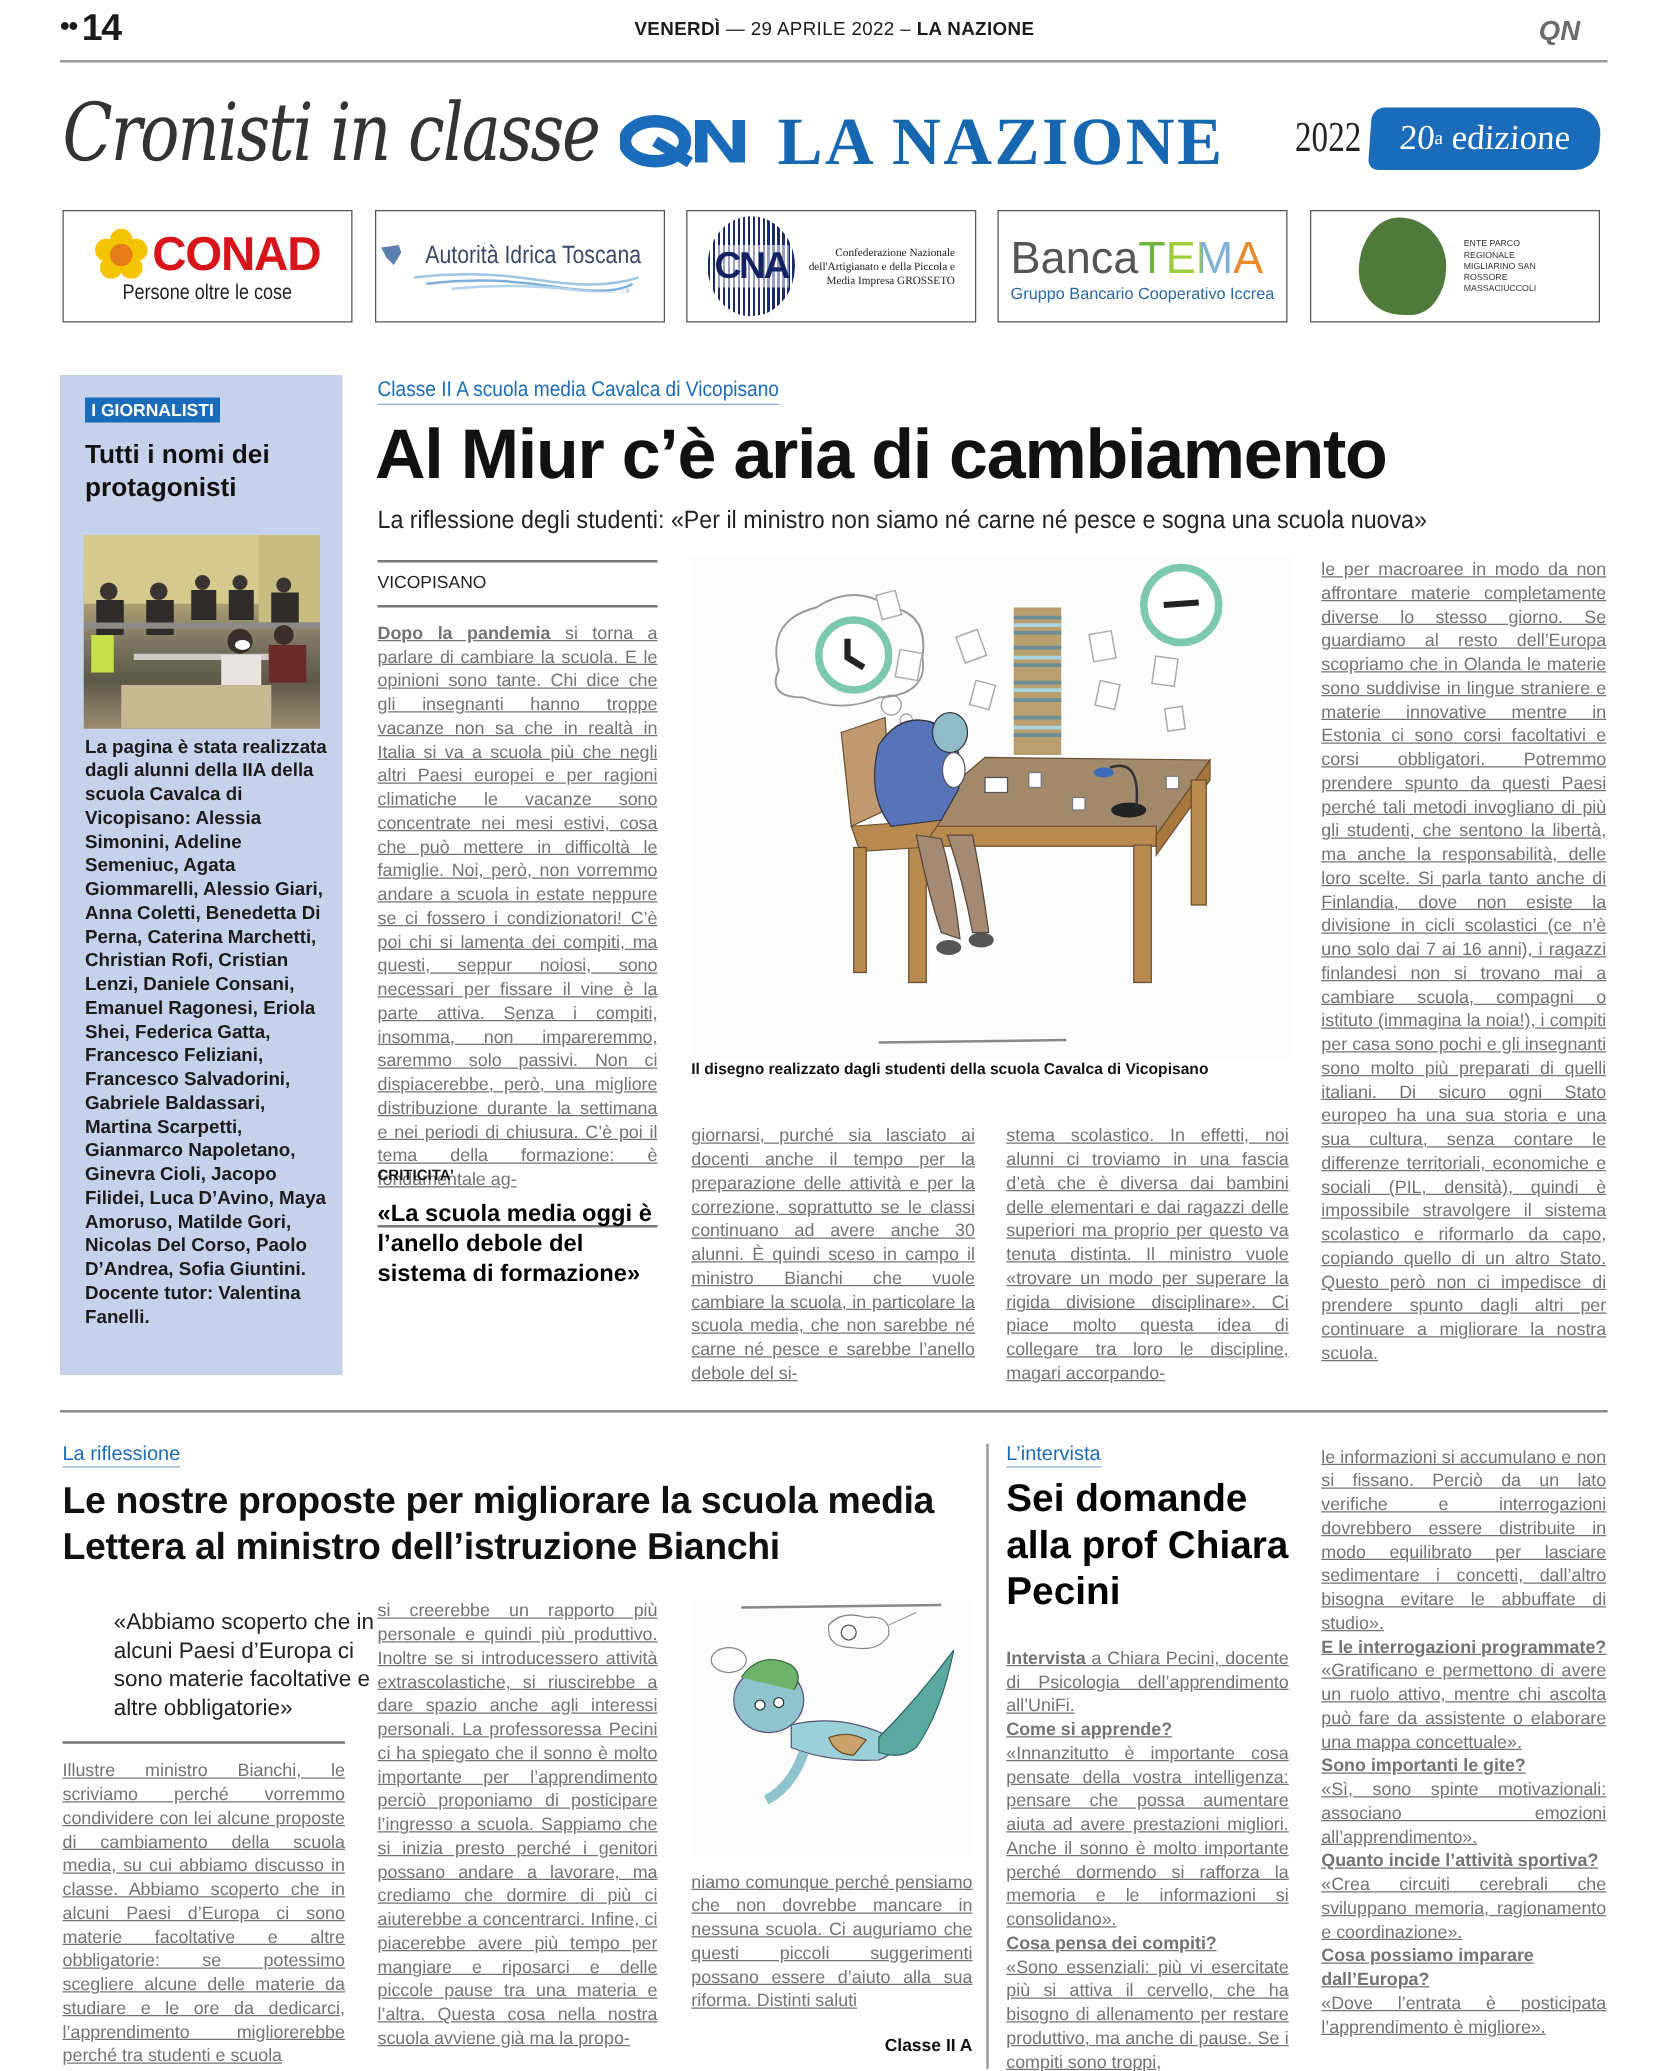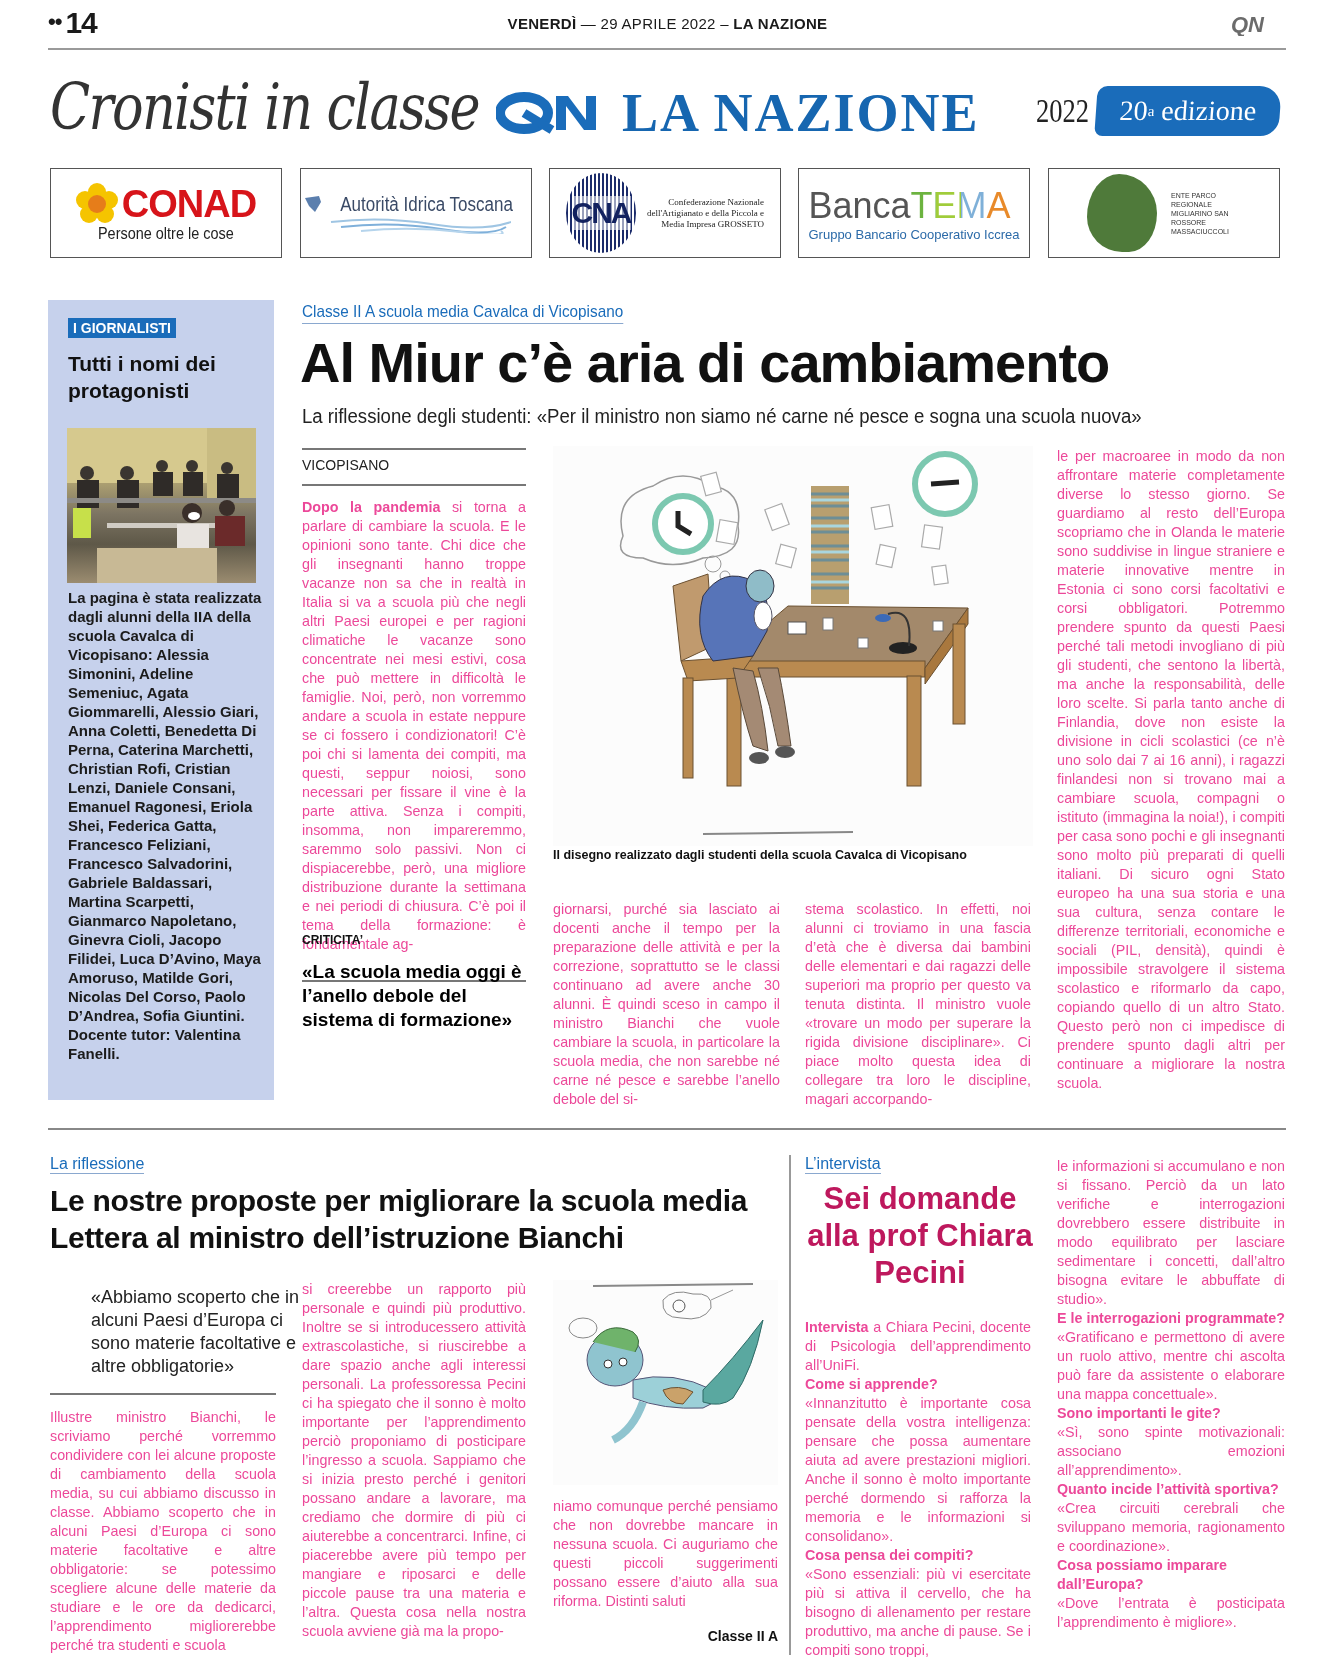--- a/index.html
+++ b/index.html
@@ -63,21 +63,21 @@
   
   #kicker-main { left: 302px; top: 302px; font: 17px "Liberation Sans", sans-serif; color: #1a6cba; border-bottom: 1.5px solid #8aa8cf; padding-bottom: 1px; transform: scaleX(0.9); transform-origin: left; }
   #headline { left: 300px; top: 330px; font: bold 56px "Liberation Sans", sans-serif; color: #111; letter-spacing: -1px; white-space: nowrap; }
   #subhead { left: 302px; top: 405px; font: 20px "Liberation Sans", sans-serif; color: #222; white-space: nowrap; transform: scaleX(0.93); transform-origin: left; }
 
   .rule { background: #777; height: 1.5px; }
   #rule-v1 { left: 302px; top: 448px; width: 224px; }
   #dateline-loc { left: 302px; top: 457px; font: 14px "Liberation Sans", sans-serif; color: #222; }
   #rule-v2 { left: 302px; top: 484px; width: 224px; }
 
-  .body { font: 14.3px "Liberation Sans", sans-serif; line-height: 19px; color: #ec4899; text-align: justify; hyphens: manual; }
+  .body { font: 14.3px "Liberation Sans", sans-serif; line-height: 19px; color: #737373; text-align: justify; hyphens: manual; text-decoration: underline; }
   .body b { font-weight: bold; }
   #col1 { left: 302px; top: 498px; width: 224px; }
   #rule-crit { left: 302px; top: 980px; width: 224px; }
   #crit-label { left: 302px; top: 933px; font: bold 12px "Liberation Sans", sans-serif; color: #111; }
   #crit-quote { left: 302px; top: 960px; width: 226px; font: bold 19px "Liberation Sans", sans-serif; line-height: 24px; color: #000000; }
 
   #drawing { left: 553px; top: 446px; width: 480px; height: 400px; background: #fafafa; overflow: hidden; }
   #caption { left: 553px; top: 848px; font: bold 12.5px "Liberation Sans", sans-serif; color: #111; }
 
   #col2 { left: 553px; top: 900px; width: 227px; }
@@ -93,21 +93,21 @@
   #rule-pull { left: 50px; top: 1393px; width: 226px; }
   #col5 { left: 50px; top: 1408px; width: 226px; }
   #col6 { left: 302px; top: 1280px; width: 224px; }
   #drawing2 { left: 553px; top: 1280px; width: 225px; height: 205px; background: #fbfbfb; overflow: hidden; }
   #col7 { left: 553px; top: 1497px; width: 225px; }
   #signature { left: 553px; top: 1628px; width: 225px; text-align: right; font: bold 14px "Liberation Sans", sans-serif; color: #111; }
   #v-divider { left: 789px; top: 1155px; width: 1.5px; height: 500px; background: #999; }
 
   
   #kicker-int { left: 805px; top: 1155px; font: 16px "Liberation Sans", sans-serif; color: #1a6cba; border-bottom: 1.5px solid #8aa8cf; }
-  #headline3 { left: 805px; top: 1180px; width: 230px; font: bold 31px "Liberation Sans", sans-serif; line-height: 37px; color: #be185d; text-align: center; }
+  #headline3 { left: 805px; top: 1180px; width: 230px; font: bold 31px "Liberation Sans", sans-serif; line-height: 37px; color: #000000; }
   #col8 { left: 805px; top: 1318px; width: 226px; }
   #col9 { left: 1057px; top: 1157px; width: 228px; }
   .q { font-weight: bold; display: block; text-align: left; }
 </style>
 </head>
 <body>
 
 <div class="abs" id="page-num"><span class="dots">••</span><span>14</span></div>
 <div class="abs" id="dateline">
   <b>VENERDÌ</b> — <span>29 APRILE 2022</span> – <b>LA NAZIONE</b>

